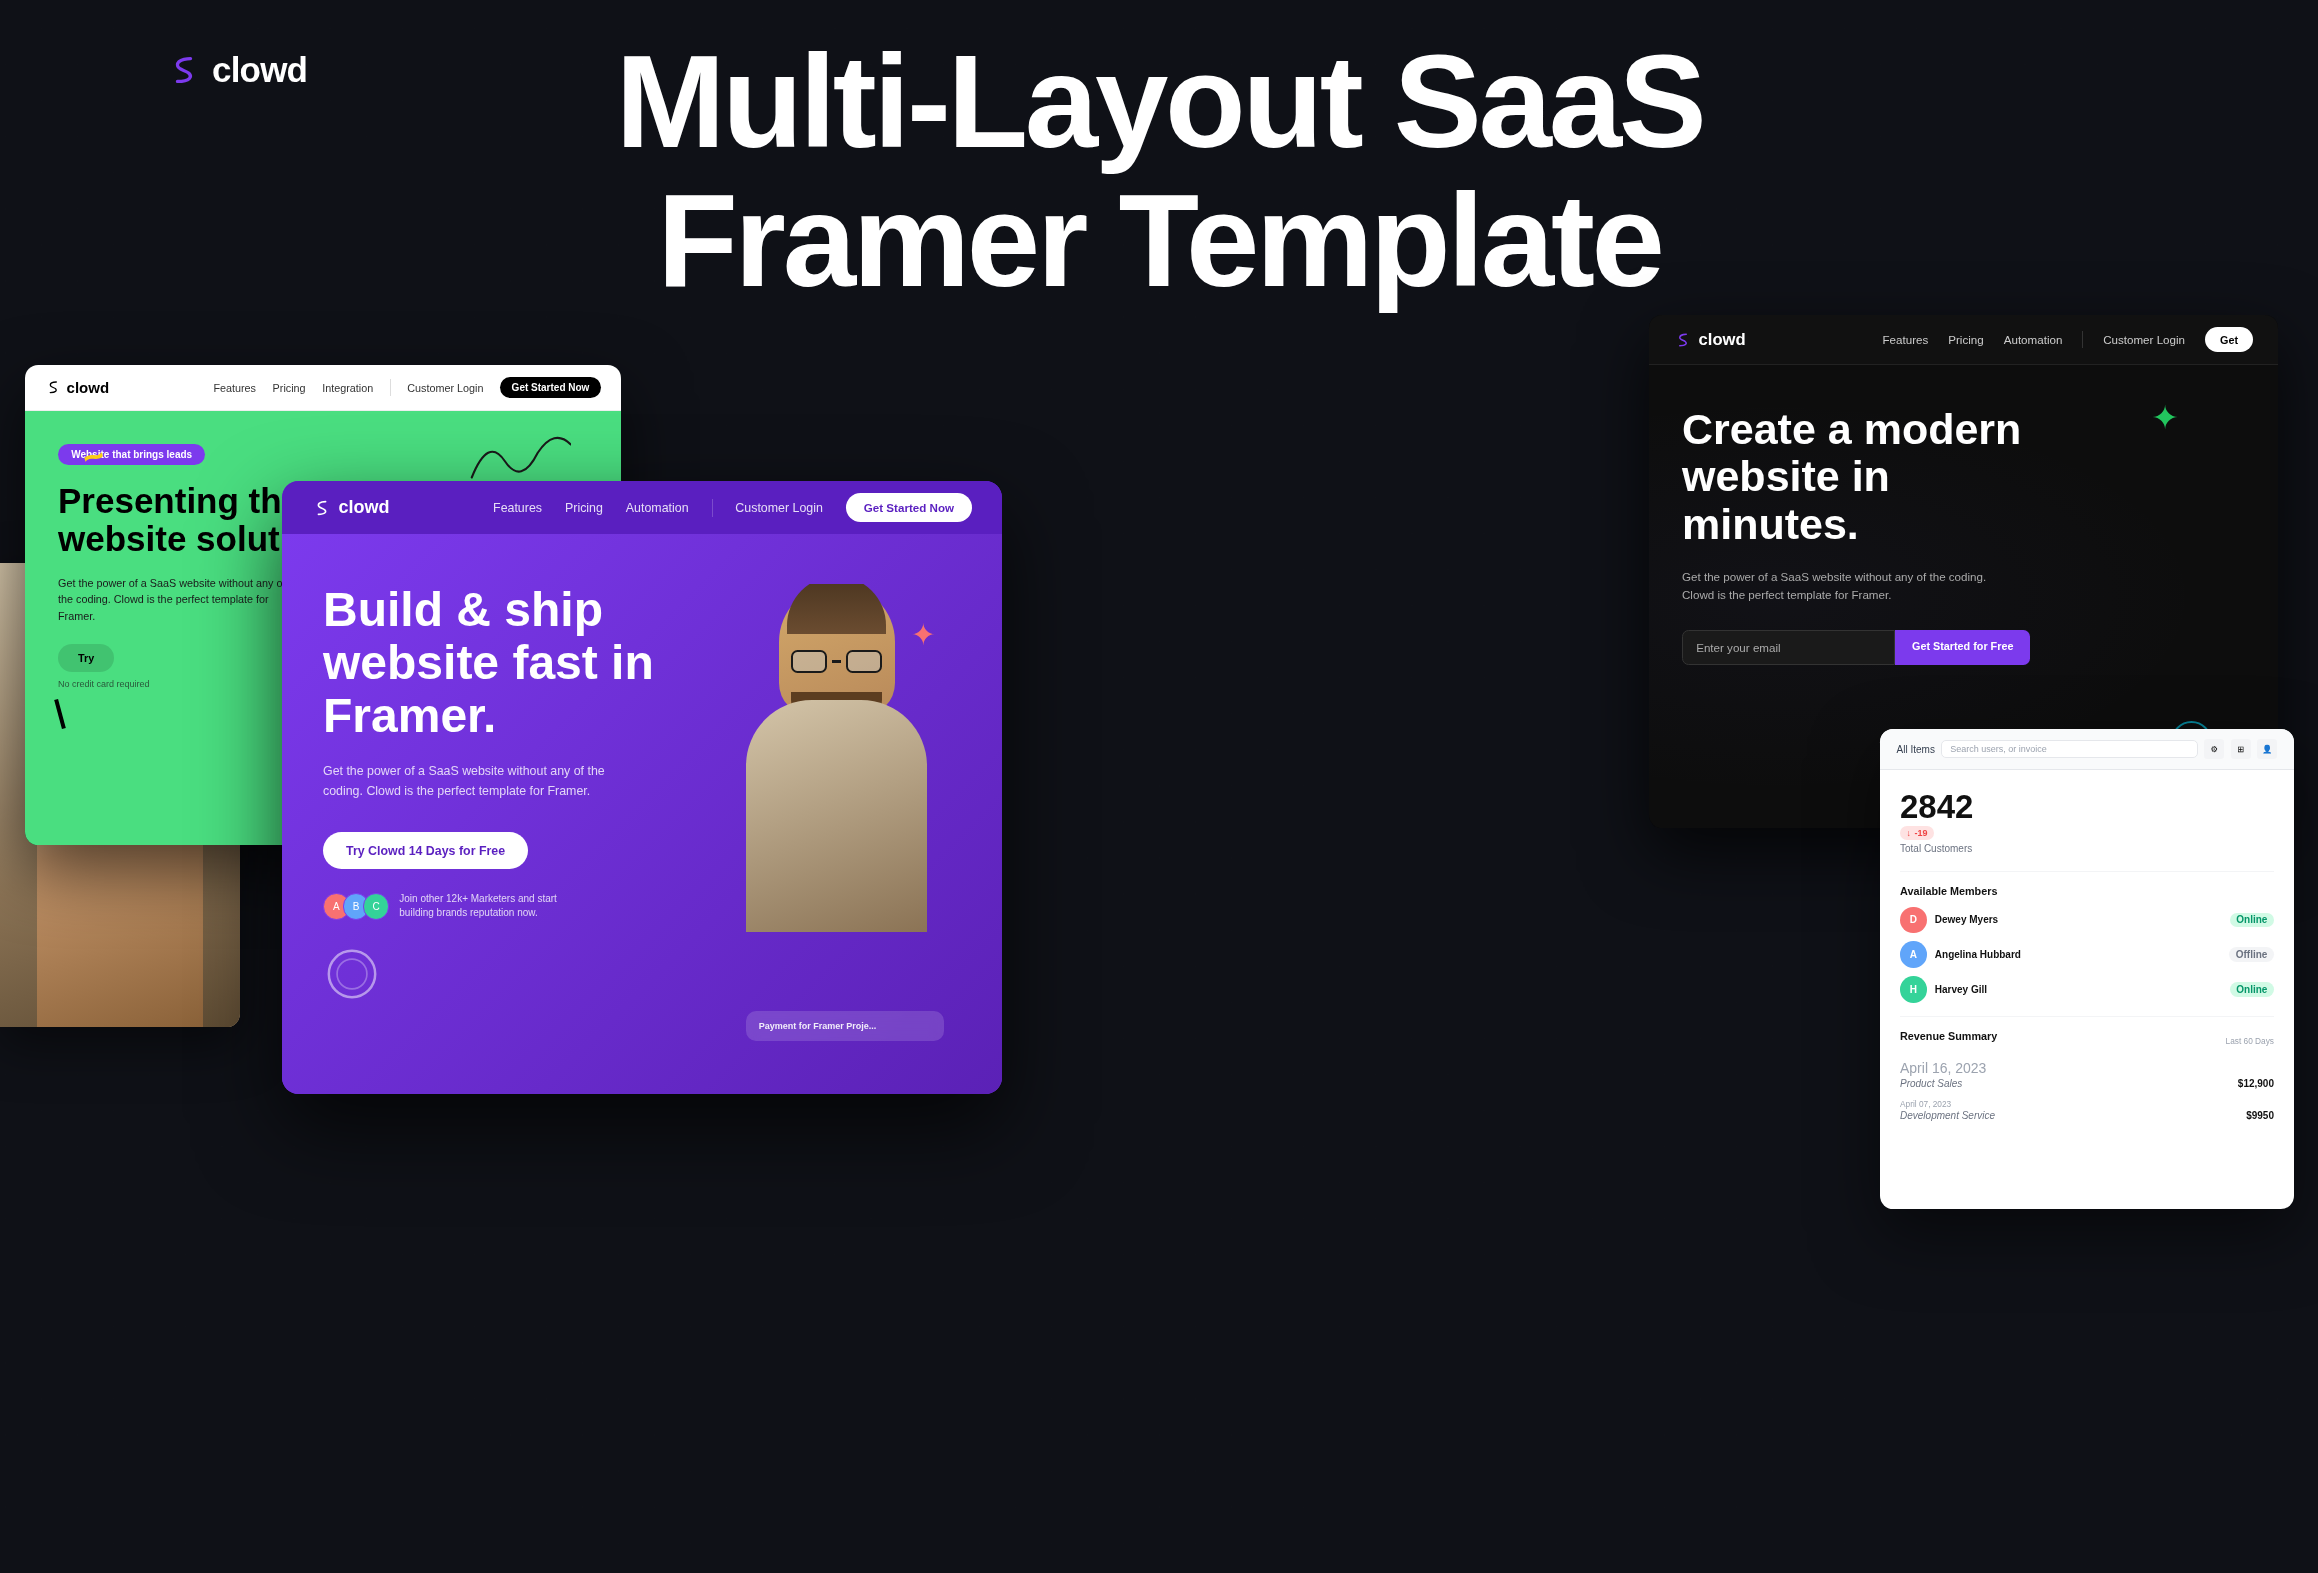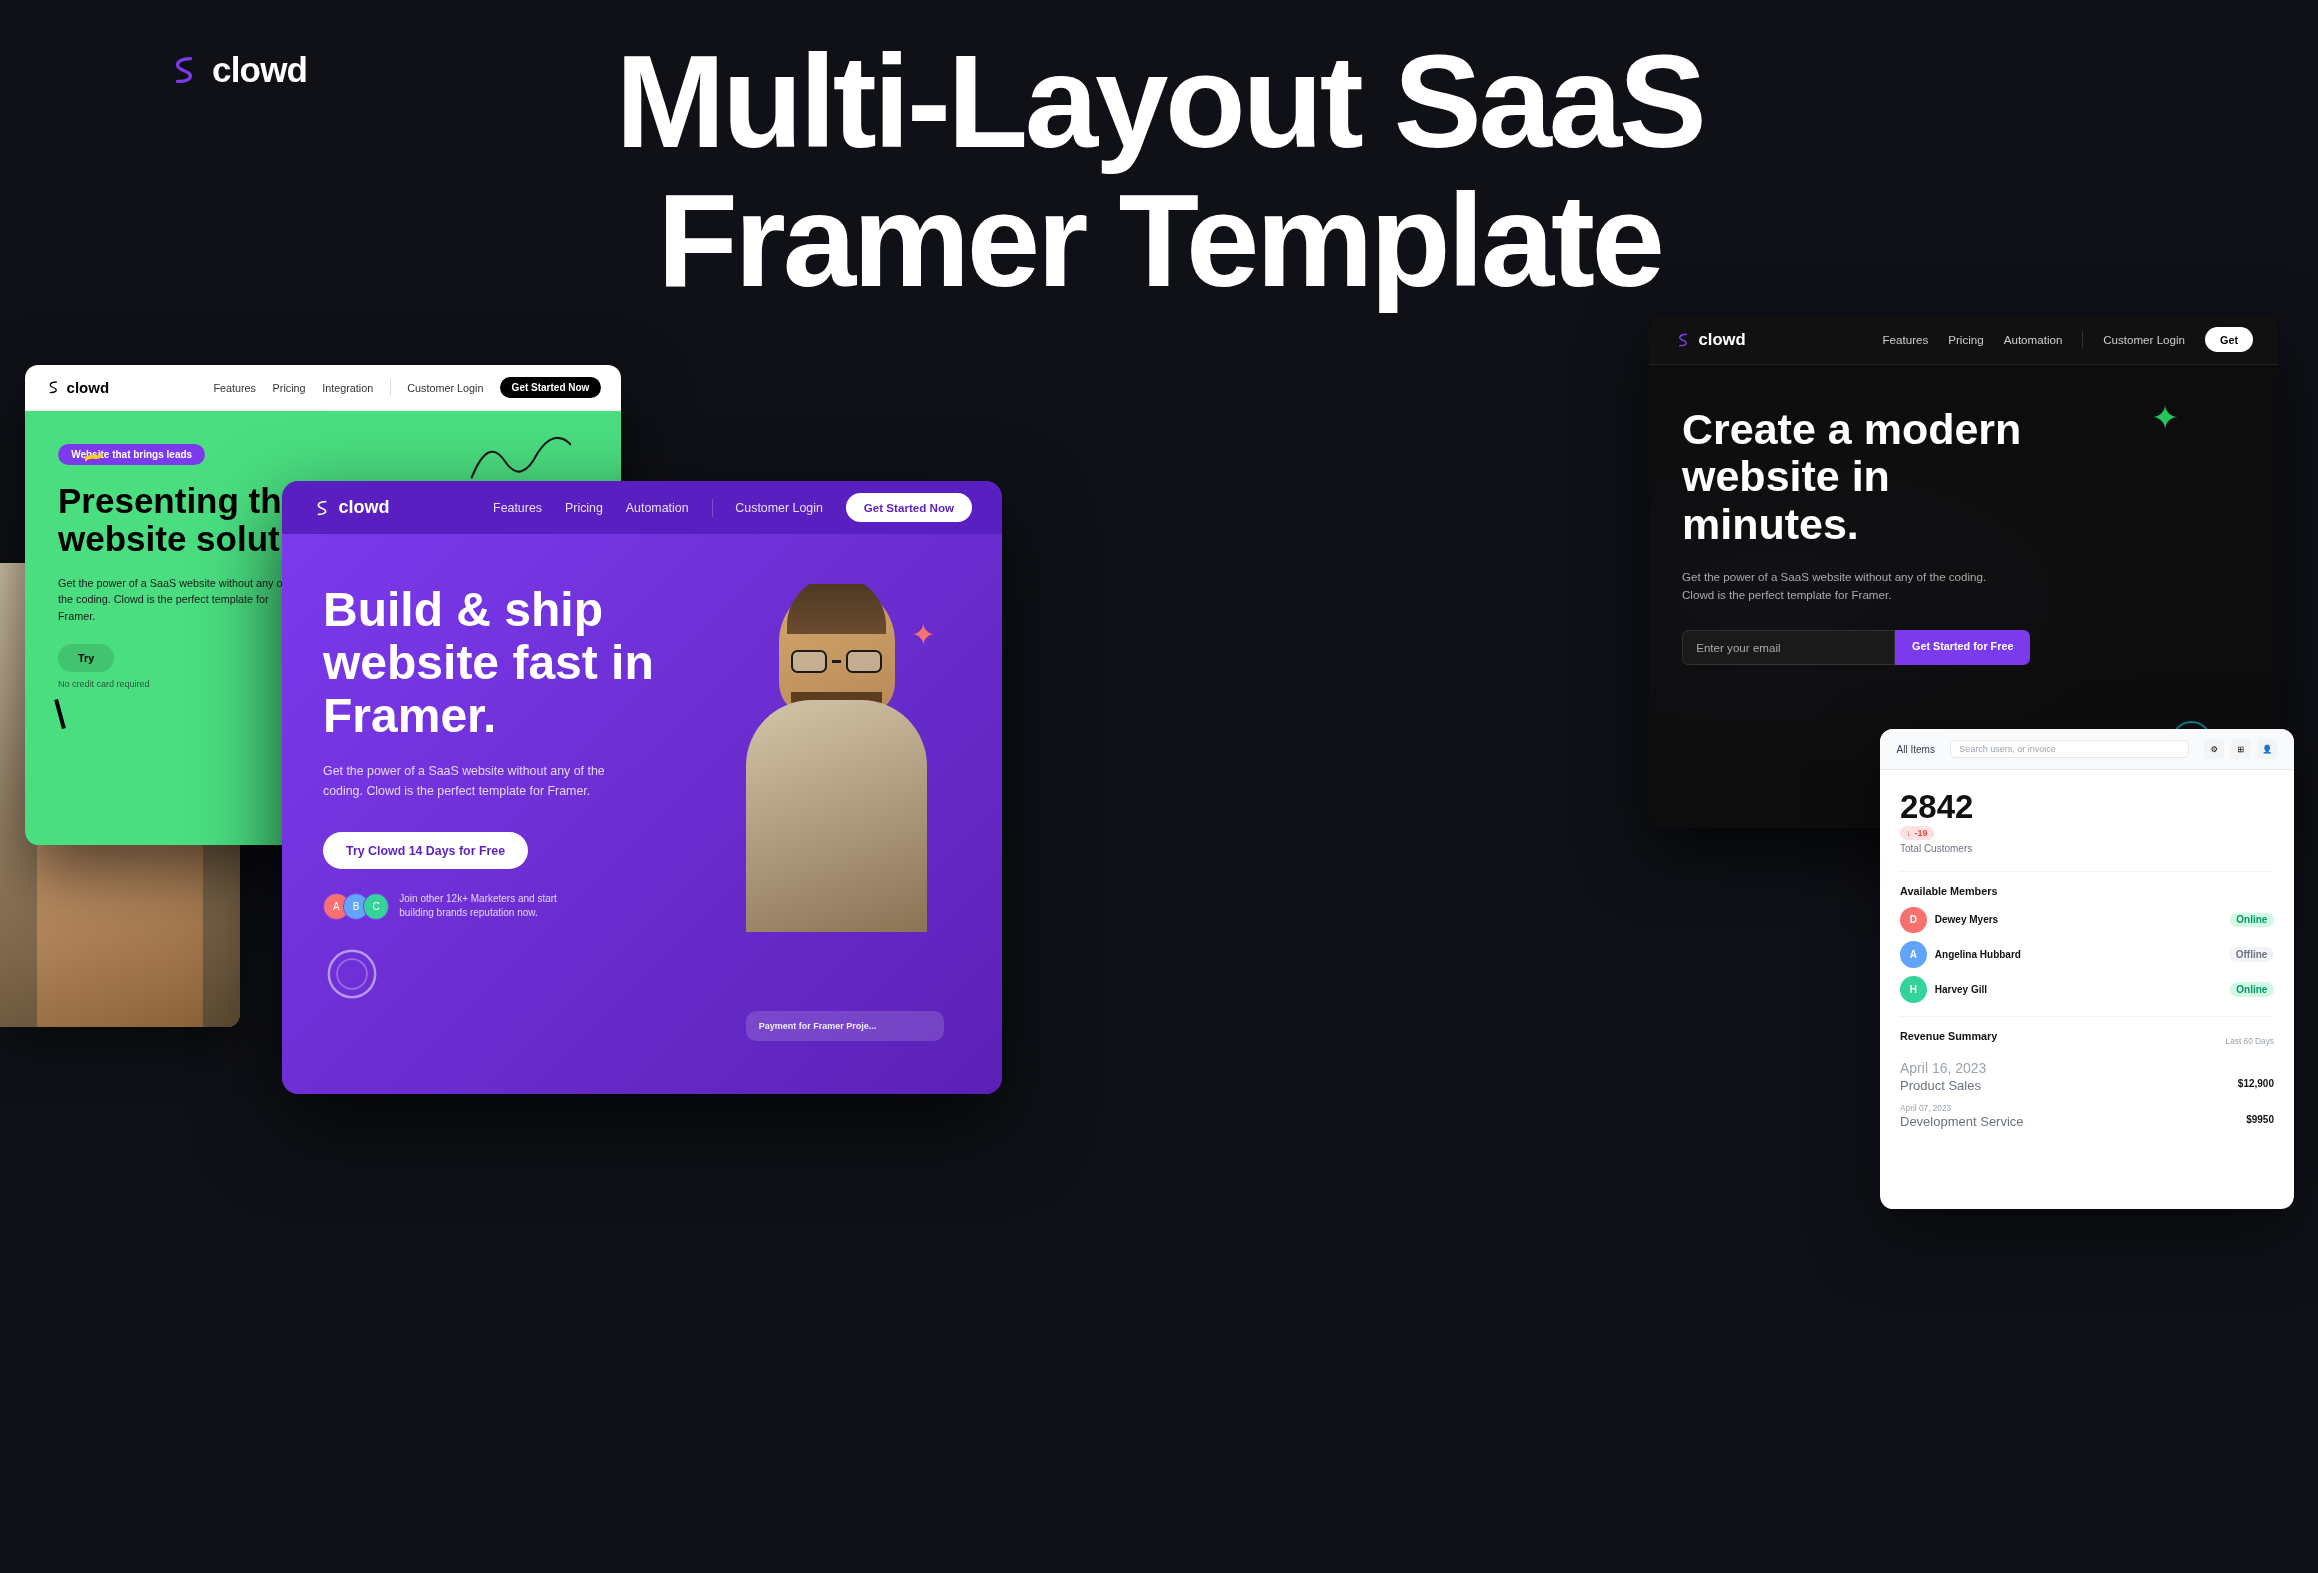--- a/index.html
+++ b/index.html
@@ -487,21 +487,21 @@
       box-shadow: 0 25px 66px rgba(0,0,0,0.5);
       z-index: 5;
     }
 
     .card-dashboard-header {
       background: #f9fafb;
       height: 41px;
       display: flex;
       align-items: center;
       padding: 0 16.6px;
-      gap: 15px;
+      gap: 6px;
       border-bottom: 0.8px solid #e5e7eb;
     }
 
     .card-dashboard-tab {
       font-size: 10px;
       color: #374151;
       font-weight: 500;
     }
 
     .card-dashboard-search {
@@ -614,22 +614,23 @@
     .status-online { background: #d1fae5; color: #059669; }
     .status-offline { background: #f3f4f6; color: #6b7280; }
 
     .card-dashboard-revenue-row {
       display: flex;
       justify-content: space-between;
       margin-bottom: 6.6px;
     }
 
     .card-dashboard-revenue-label {
-      font-size: 13px;
+      font-size: 10px;
       color: #6b7280;
+      font-style: italic;
     }
 
     .card-dashboard-revenue-amount {
       font-size: 10px;
       font-weight: 700;
       color: #111;
     }
 
     
     .card-photo {

